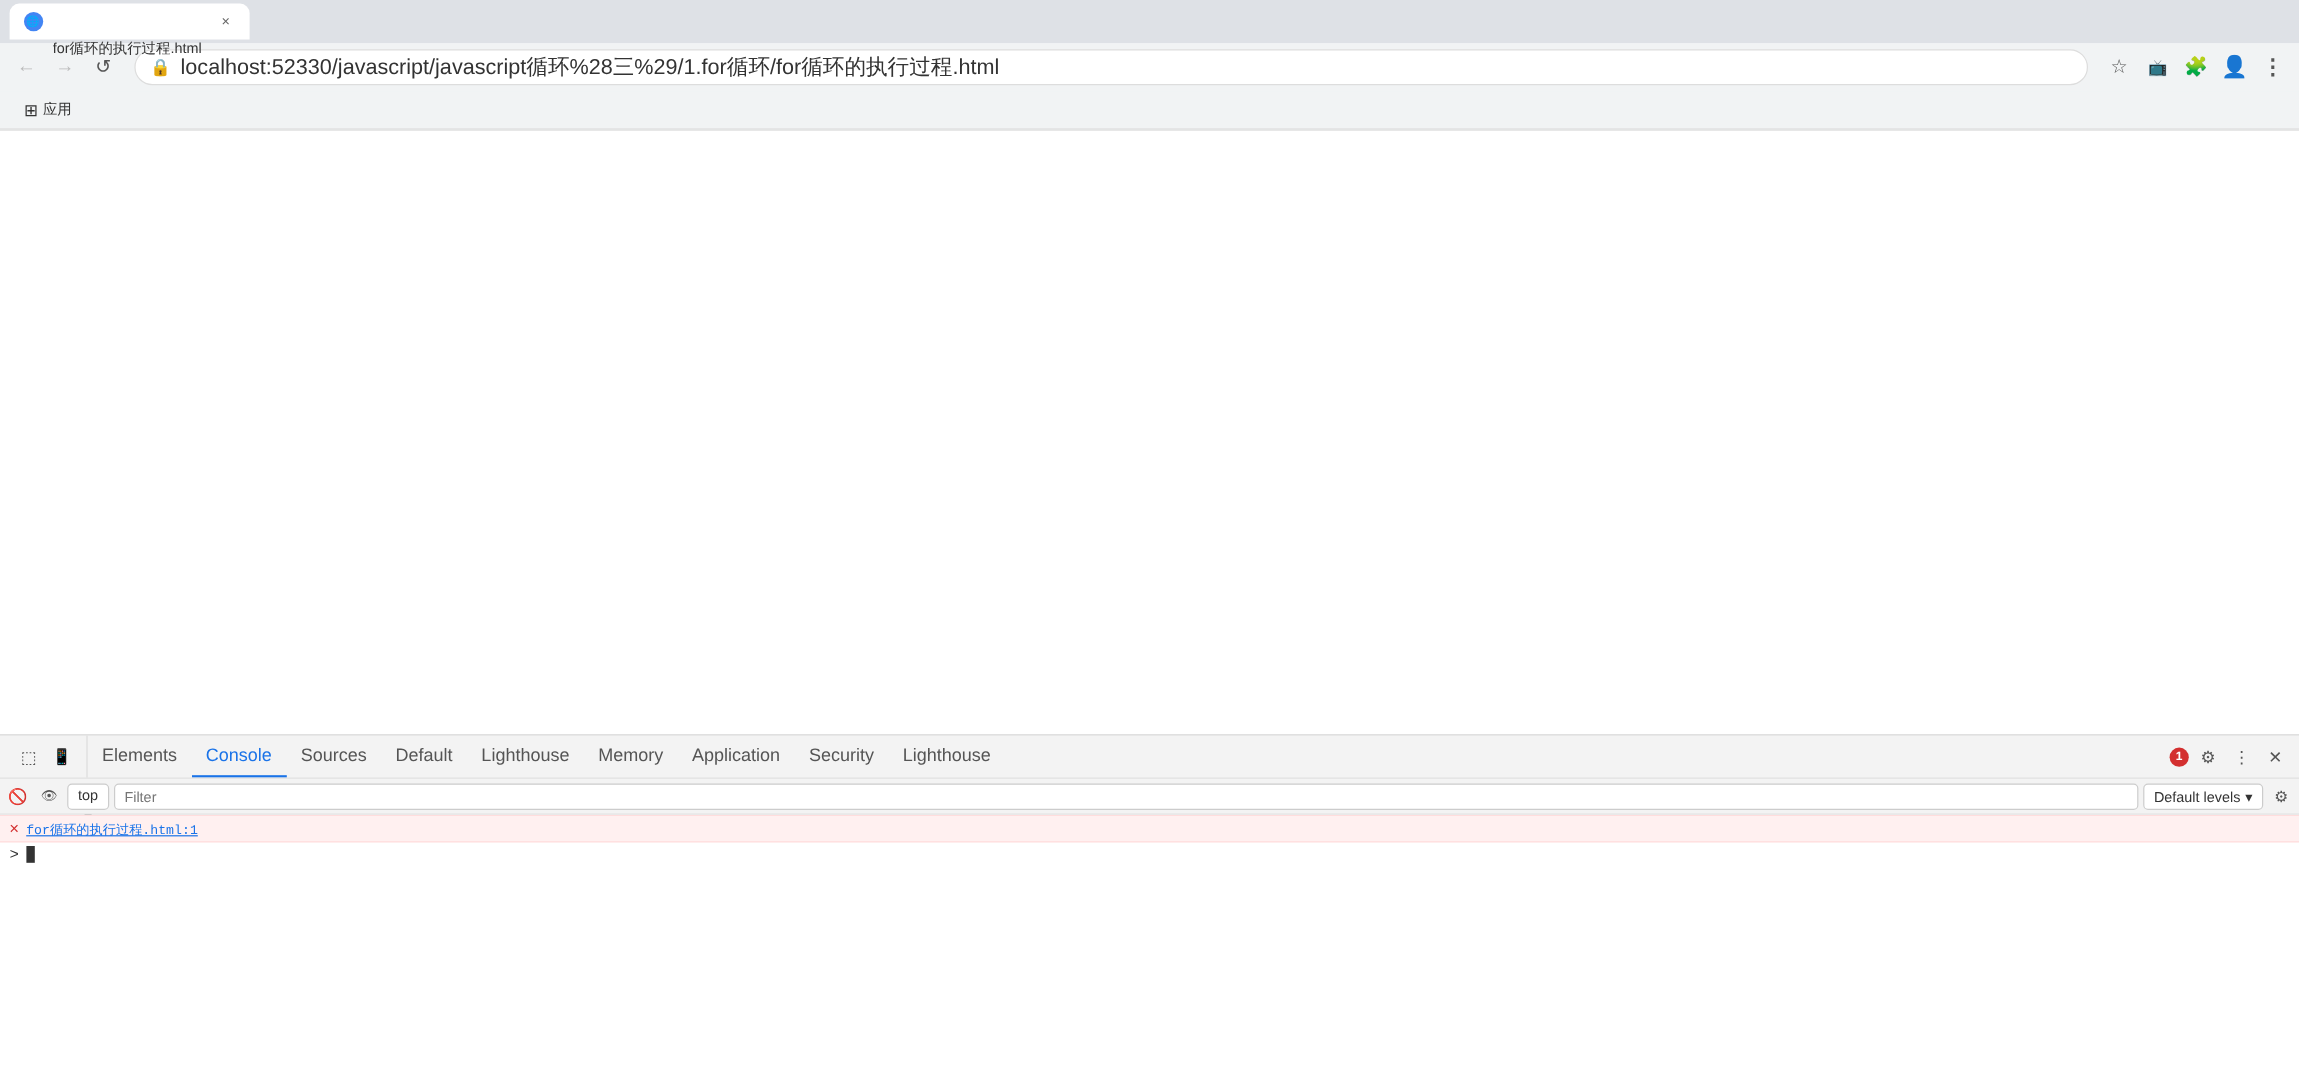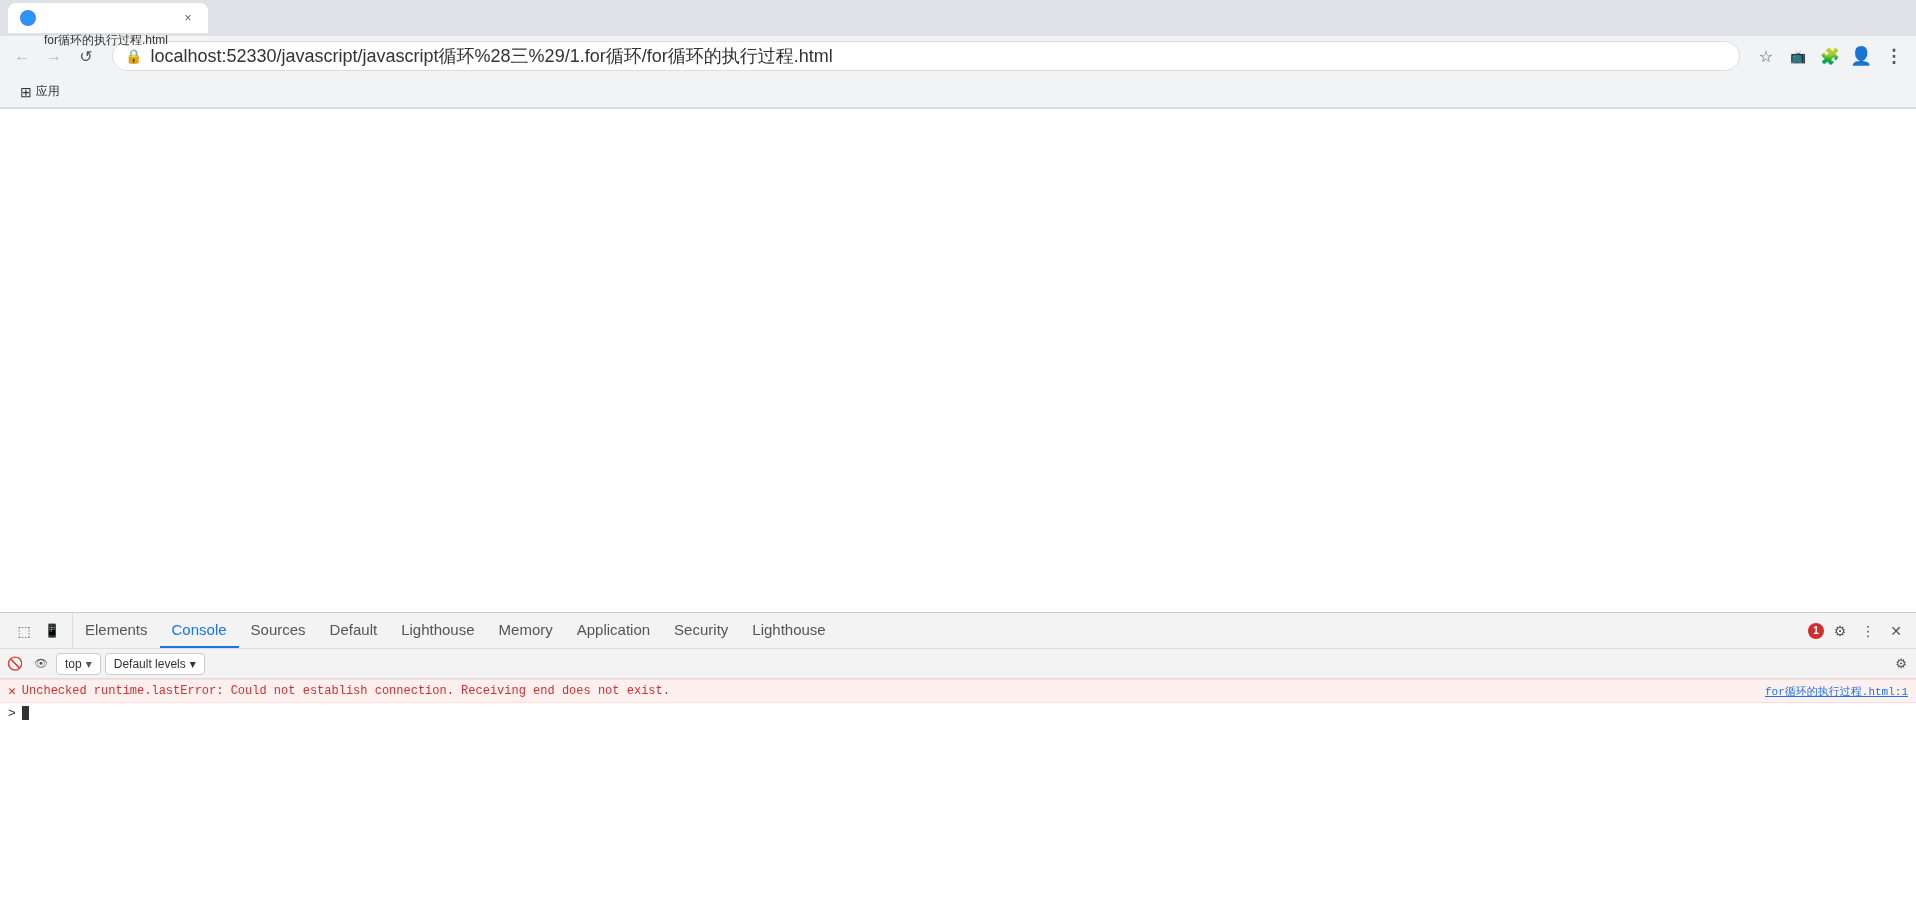--- a/index.html
+++ b/index.html
@@ -305,20 +305,21 @@
       align-items: center;
       gap: 4px;
       padding: 2px 8px;
       border: 1px solid #ccc;
       border-radius: 4px;
       font-size: 12px;
       color: #333;
       background: #fff;
       cursor: pointer;
       height: 22px;
+      flex-direction: column;
     }
 
     .filter-input {
       flex: 1;
       height: 22px;
       border: 1px solid #ccc;
       border-radius: 4px;
       padding: 0 8px;
       font-size: 12px;
       color: #333;
@@ -594,37 +595,37 @@
     </button>
     <button class="console-toolbar-icon" title="Create live expression">
       <span style="font-size:11px;">👁</span>
     </button>
 
     <div class="context-dropdown">
       <span>top</span>
       <span style="color:#555; font-size:12px;">▾</span>
     </div>
 
+    <input class="filter-input" type="text" placeholder="Filter" style="">
 
     <div class="levels-dropdown">
       <span>Default levels</span>
       <span>▾</span>
     </div>
 
     <button class="console-settings-btn">
       <span>⚙</span>
     </button>
   </div>
 
   <div class="console-output">
 
 
     <div class="console-error-line">
       <span class="error-icon">✕</span>
-      <span class="console-error-text">Unchecked runtime.lastError: Could not establish connection. Receiving end does not exist.</span>
       <span class="console-error-source">for循环的执行过程.html:1</span>
     </div>
 
     <div class="console-input-line">
       <span class="console-prompt">&gt;</span>
       <span class="console-cursor"></span>
     </div>
 
   </div>
 

